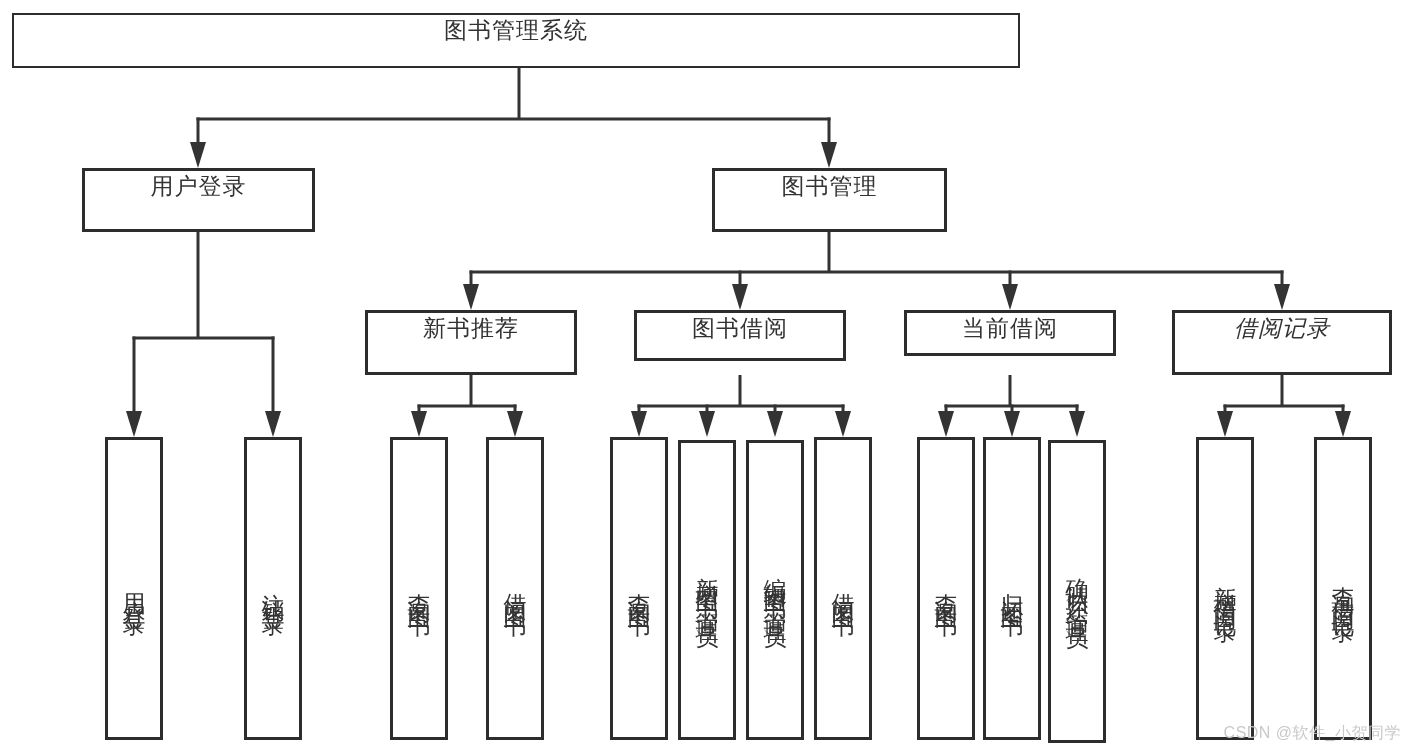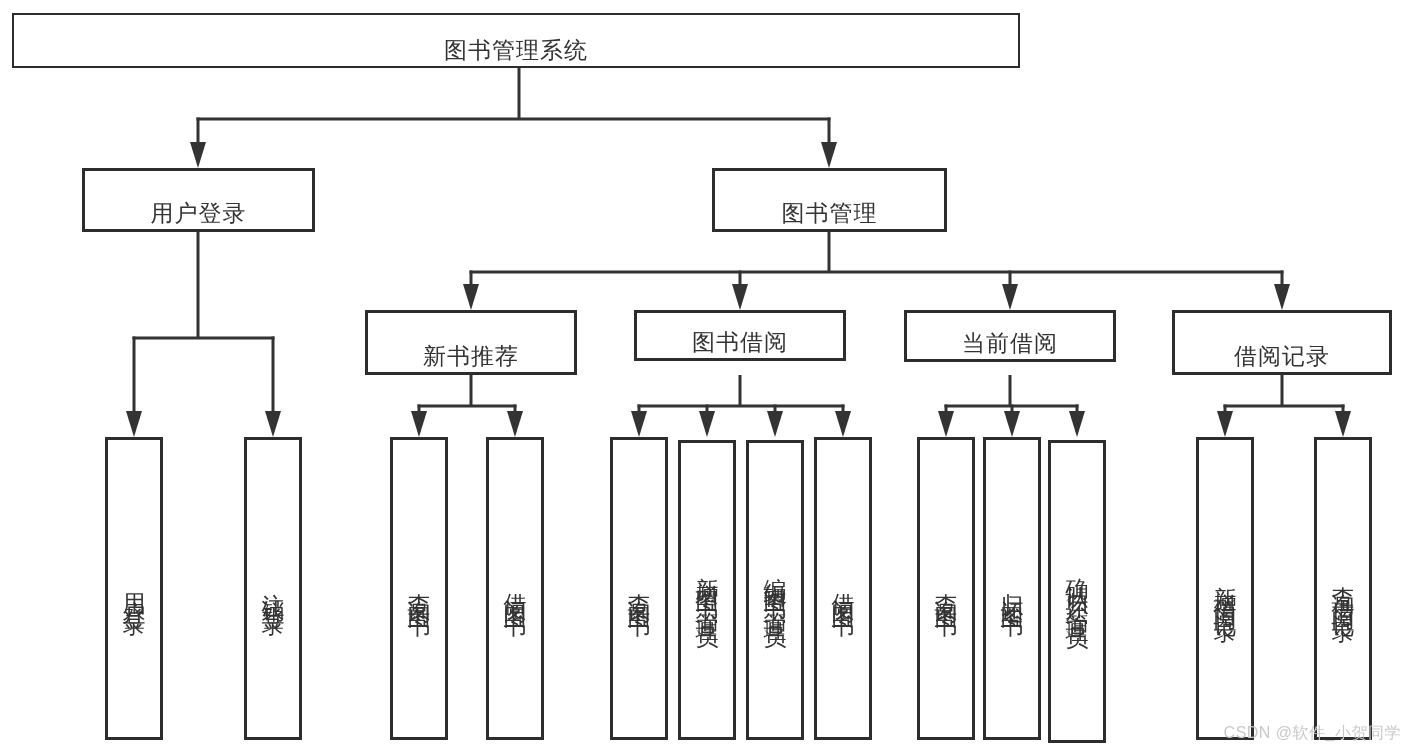--- a/index.html
+++ b/index.html
@@ -20,21 +20,21 @@
     left: 0; top: 0;
     width: 1405px; height: 747px;
     pointer-events: none;
   }
   .hbox {
     position: absolute;
     box-sizing: border-box;
     border: 3px solid #2d2d2d;
     background: #ffffff;
     display: flex;
-    align-items: flex-end;
+    align-items: flex-start;
     justify-content: center;
     color: #333333;
     font-size: 23px;
     letter-spacing: 1px;
     z-index: 2;
   }
   .vbox {
     position: absolute;
     box-sizing: border-box;
     border: 3px solid #2d2d2d;
@@ -143,24 +143,24 @@
   <div class="hbox" style="left:365px; top:310px; width:212px; height:65px;">
     <span>新书推荐</span>
   </div>
 
   <div class="hbox" style="left:712px; top:168px; width:235px; height:64px;">
     <span>图书管理</span>
   </div>
   <div class="hbox" style="left:634px; top:310px; width:212px; height:51px;">
     <span>图书借阅</span>
   </div>
-  <div class="hbox" style="left:904px; top:310px; width:212px; height:52px;">
+  <div class="hbox" style="left:904px; top:310px; width:212px; height:46px;">
     <span>当前借阅</span>
   </div>
-  <div class="hbox" style="left:1172px; top:310px; width:220px; height:65px;">
+  <div class="hbox" style="left:1172px; top:310px; width:220px; height:65px;font-style:italic;">
     <span>借阅记录</span>
   </div>
 
   <div class="vbox" style="left:105px; top:437px; width:58px; height:303px;">
     <span>用户登录</span>
   </div>
   <div class="vbox" style="left:244px; top:437px; width:58px; height:303px;">
     <span>注销登录</span>
   </div>
 

